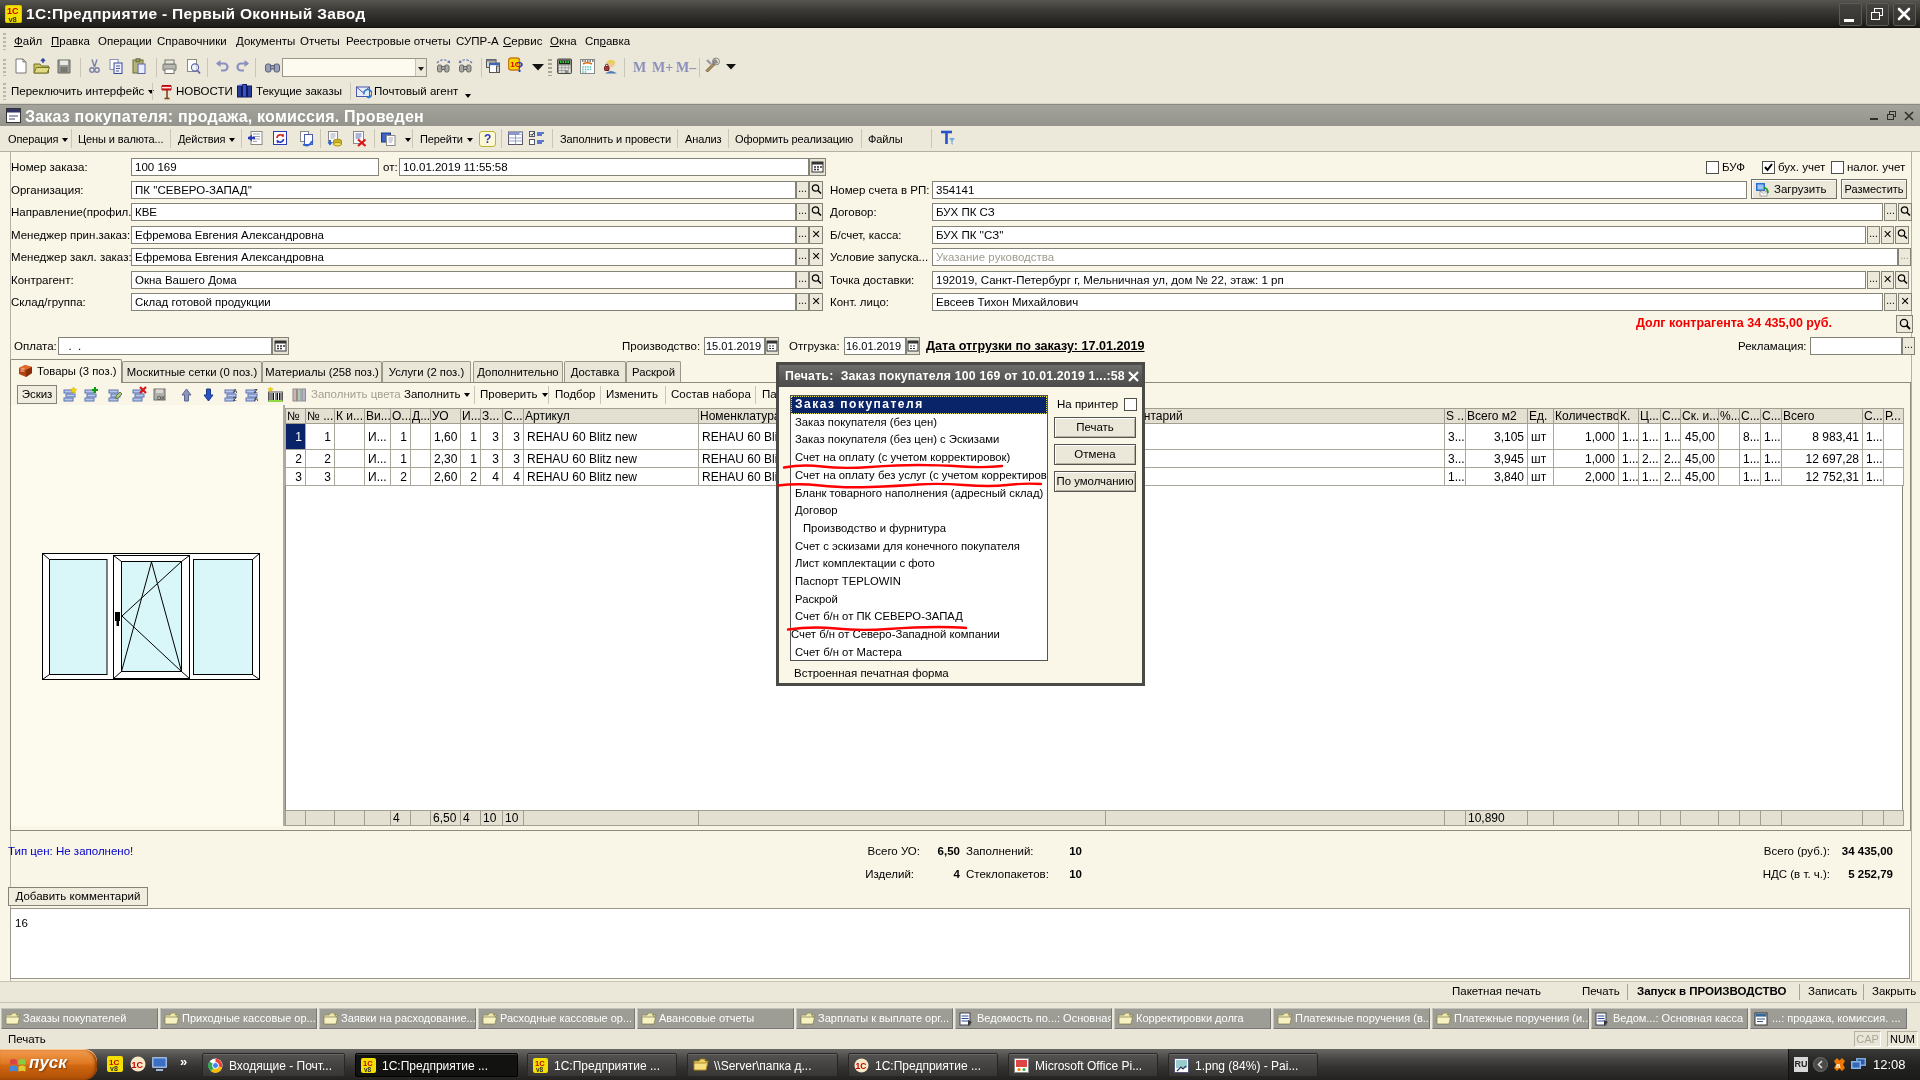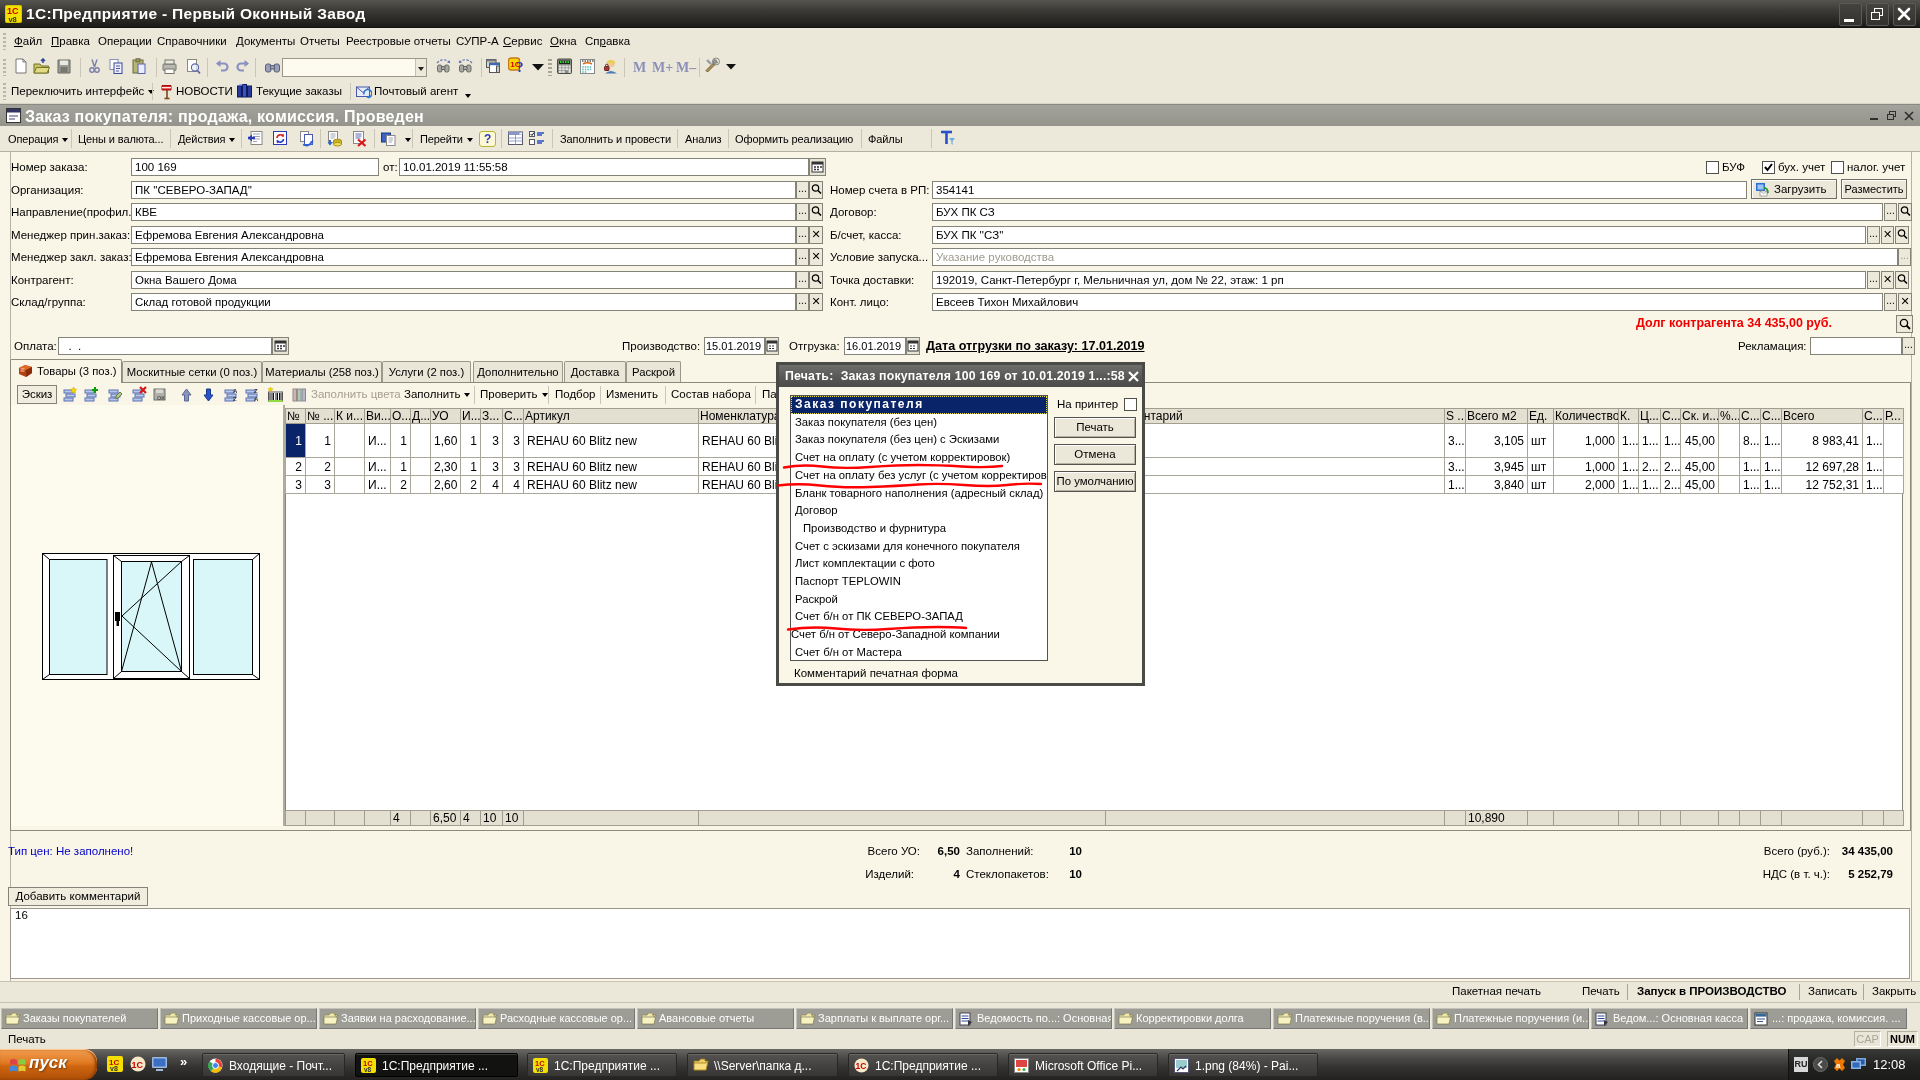--- a/index.html
+++ b/index.html
@@ -571,21 +571,21 @@
           <td style="height:18px;border:1px solid #aaa69a;padding:0 3px;white-space:nowrap;overflow:hidden;background:#fff;text-align:right;">1</td>
           <td style="height:18px;border:1px solid #aaa69a;padding:0 3px;white-space:nowrap;overflow:hidden;background:#fff;"></td>
           <td style="height:18px;border:1px solid #aaa69a;padding:0 3px;white-space:nowrap;overflow:hidden;background:#fff;text-align:right;">1,60</td>
           <td style="height:18px;border:1px solid #aaa69a;padding:0 3px;white-space:nowrap;overflow:hidden;background:#fff;text-align:right;">1</td>
           <td style="height:18px;border:1px solid #aaa69a;padding:0 3px;white-space:nowrap;overflow:hidden;background:#fff;text-align:right;">3</td>
           <td style="height:18px;border:1px solid #aaa69a;padding:0 3px;white-space:nowrap;overflow:hidden;background:#fff;text-align:right;">3</td>
           <td style="height:18px;border:1px solid #aaa69a;padding:0 3px;white-space:nowrap;overflow:hidden;background:#fff;">REHAU 60 Blitz new</td>
           <td style="height:18px;border:1px solid #aaa69a;padding:0 3px;white-space:nowrap;overflow:hidden;background:#fff;">REHAU 60 Blitz new</td>
           <td style="height:18px;border:1px solid #aaa69a;padding:0 3px;white-space:nowrap;overflow:hidden;background:#fff;"></td>
           <td style="height:18px;border:1px solid #aaa69a;padding:0 3px;white-space:nowrap;overflow:hidden;background:#fff;">3...</td>
-          <td style="height:34px;border:1px solid #aaa69a;padding:0 3px;white-space:nowrap;overflow:hidden;background:#fff;text-align:right;">3,105</td>
+          <td style="height:26px;border:1px solid #aaa69a;padding:0 3px;white-space:nowrap;overflow:hidden;background:#fff;text-align:right;">3,105</td>
           <td style="height:18px;border:1px solid #aaa69a;padding:0 3px;white-space:nowrap;overflow:hidden;background:#fff;">шт</td>
           <td style="height:18px;border:1px solid #aaa69a;padding:0 3px;white-space:nowrap;overflow:hidden;background:#fff;text-align:right;">1,000</td>
           <td style="height:18px;border:1px solid #aaa69a;padding:0 3px;white-space:nowrap;overflow:hidden;background:#fff;">1...</td>
           <td style="height:18px;border:1px solid #aaa69a;padding:0 3px;white-space:nowrap;overflow:hidden;background:#fff;">1...</td>
           <td style="height:18px;border:1px solid #aaa69a;padding:0 3px;white-space:nowrap;overflow:hidden;background:#fff;">1...</td>
           <td style="height:18px;border:1px solid #aaa69a;padding:0 3px;white-space:nowrap;overflow:hidden;background:#fff;text-align:right;">45,00</td>
           <td style="height:18px;border:1px solid #aaa69a;padding:0 3px;white-space:nowrap;overflow:hidden;background:#fff;"></td>
           <td style="height:18px;border:1px solid #aaa69a;padding:0 3px;white-space:nowrap;overflow:hidden;background:#fff;">8...</td>
           <td style="height:18px;border:1px solid #aaa69a;padding:0 3px;white-space:nowrap;overflow:hidden;background:#fff;">1...</td>
           <td style="height:18px;border:1px solid #aaa69a;padding:0 3px;white-space:nowrap;overflow:hidden;background:#fff;text-align:right;">8 983,41</td>
@@ -723,21 +723,21 @@
 <div class="lbl" style="left:1030px;top:845px;width:52px;text-align:right;font-weight:bold;">10</div>
 <div class="lbl" style="left:770px;top:868px;width:144px;text-align:right;">Изделий:</div>
 <div class="lbl" style="left:870px;top:868px;width:90px;text-align:right;font-weight:bold;">4</div>
 <div class="lbl" style="left:966px;top:868px;">Стеклопакетов:</div>
 <div class="lbl" style="left:1030px;top:868px;width:52px;text-align:right;font-weight:bold;">10</div>
 <div class="lbl" style="left:1690px;top:845px;width:140px;text-align:right;">Всего (руб.):</div>
 <div class="lbl" style="left:1793px;top:845px;width:100px;text-align:right;font-weight:bold;">34 435,00</div>
 <div class="lbl" style="left:1690px;top:868px;width:140px;text-align:right;">НДС (в т. ч.):</div>
 <div class="lbl" style="left:1793px;top:868px;width:100px;text-align:right;font-weight:bold;">5 252,79</div>
 <div class="abs" style="left:8px;top:887px;width:140px;height:19px;background:#f0ecde;border:1px solid #83837a;text-align:center;line-height:17px;">Добавить комментарий</div>
-<div class="abs" style="left:10px;top:908px;width:1900px;height:71px;background:#fff;border:1px solid #9b978b;padding:0 4px;">16</div>
+<div class="abs" style="left:10px;top:908px;width:1900px;height:71px;background:#fff;border:1px solid #9b978b;padding:8px 4px;">16</div>
 <div class="abs" style="left:0;top:981px;width:1920px;height:21px;border-top:1px solid #c6c2b4;background:#ebe7d9;"></div>
 <div class="lbl" style="left:1452px;top:985px;">Пакетная печать</div>
 <div class="lbl" style="left:1582px;top:985px;">Печать</div>
 <div class="sep1" style="left:1627px;top:984px;bottom:auto;height:16px;background:#a8a496;"></div>
 <div class="lbl" style="left:1637px;top:985px;font-weight:bold;">Запуск в ПРОИЗВОДСТВО</div>
 <div class="sep1" style="left:1799px;top:984px;bottom:auto;height:16px;background:#a8a496;"></div>
 <div class="lbl" style="left:1808px;top:985px;">Записать</div>
 <div class="sep1" style="left:1863px;top:984px;bottom:auto;height:16px;background:#a8a496;"></div>
 <div class="lbl" style="left:1872px;top:985px;">Закрыть</div>
 
@@ -838,21 +838,21 @@
             <path d="M3 7 h8 M3 9.5 h6" stroke="#358" stroke-width="1"></path>
           </svg></span>
         <span style="position:absolute;left:21px;top:3px;">...: продажа, комиссия. ...</span>
       </div>
     </div>
 
 
 <div class="abs" id="statusbar" style="left:0;top:1030px;width:1920px;height:19px;background:#e9e5d7;">
   <div class="lbl" style="left:8px;top:3px;">Печать</div>
   <div class="abs" style="left:1854px;top:1px;width:27px;height:16px;border:1px solid #b5b1a3;border-bottom-color:#fff;border-right-color:#fff;color:#a9a599;font-size:11px;text-align:center;line-height:15px;">CAP</div>
-  <div class="abs" style="left:1887px;top:1px;width:31px;height:16px;border:1px solid #b5b1a3;border-bottom-color:#fff;border-right-color:#fff;font-size:11px;text-align:center;line-height:15px;font-weight:bold;">NUM</div>
+  <div class="abs" style="left:1887px;top:1px;width:31px;height:16px;border:1px solid #b5b1a3;border-bottom-color:#fff;border-right-color:#fff;font-size:11px;text-align:center;line-height:15px;">NUM</div>
 </div>
 
 
 <div class="abs" id="taskbar" style="left:0;top:1049px;width:1920px;height:31px;background:linear-gradient(180deg,#6a6864 0%,#4a4846 30%,#343230 60%,#242220 100%);">
   
   <div class="abs" id="startbtn" style="left:0;top:0;width:97px;height:31px;background:linear-gradient(180deg,#f29d52 0%,#e07a22 45%,#cf650f 55%,#ad4f08 100%);border-radius:0 13px 13px 0;box-shadow:inset 0 1px 0 #ffc891, inset -2px 0 3px #8a3d04;">
     <svg class="abs" style="left:9px;top:7px;" width="18" height="17" viewBox="0 0 18 17">
       <path d="M1 4 q3.5 -2 7 0 l0 5 q-3.5 -1.5 -7 0 Z" fill="#d44"></path>
       <path d="M9.5 4 q3.5 -2 7 0 l0 5 q-3.5 -1.5 -7 0 Z" fill="#8c4"></path>
       <path d="M1 10.5 q3.5 -2 7 0 l0 5 q-3.5 -1.5 -7 0 Z" fill="#48d"></path>
@@ -970,21 +970,21 @@
     <div style="padding-left:4px;">Раскрой</div>
     <div style="padding-left:4px;">Счет б/н от ПК СЕВЕРО-ЗАПАД</div>
     <div style="">Счет б/н от Северо-Западной компании</div>
     <div style="padding-left:4px;">Счет б/н от Мастера</div>
   </div>
   <div class="lbl" style="left:278px;top:33px;">На принтер</div>
   <div class="cb" style="left:345px;top:33px;"></div>
   <div class="abs" style="left:275px;top:52px;width:82px;height:21px;background:#ebe7d9;border:1px solid #55534e;box-shadow:inset 1px 1px 0 #fff, inset -1px -1px 0 #b5b1a3;text-align:center;line-height:19px;">Печать</div>
   <div class="abs" style="left:275px;top:79px;width:82px;height:21px;background:#ebe7d9;border:1px solid #55534e;box-shadow:inset 1px 1px 0 #fff, inset -1px -1px 0 #b5b1a3;text-align:center;line-height:19px;">Отмена</div>
   <div class="abs" style="left:275px;top:106px;width:82px;height:21px;background:#ebe7d9;border:1px solid #55534e;box-shadow:inset 1px 1px 0 #fff, inset -1px -1px 0 #b5b1a3;text-align:center;line-height:19px;font-size:11.4px;white-space:nowrap;">По умолчанию</div>
-  <div class="lbl" style="left:15px;top:302px;">Комментарий печатная форма</div>
+  <div class="lbl" style="left:15px;top:302px;">Встроенная печатная форма</div>
 </div>
 
 
 <svg class="abs" style="left:770px;top:455px;z-index:60;" width="290" height="45" viewBox="0 0 290 45">
   <path d="M14 12.5 q18 -3.5 38 -1 t48 0.5 t48 -2 t44 1.5 t40 -0.5" stroke="#f00" stroke-width="2.4" fill="none" stroke-linecap="round"></path>
   <path d="M8 30.5 q20 -2.5 42 0 t50 1.5 t48 -2.5 t46 0.5 t43 0 t34 -1" stroke="#f00" stroke-width="2.4" fill="none" stroke-linecap="round"></path>
 </svg>
 <svg class="abs" style="left:780px;top:620px;z-index:60;" width="200" height="18" viewBox="0 0 200 18">
   <path d="M8 9.5 q24 -3.5 48 -1 t52 0.5 t50 -2 t28 1" stroke="#f00" stroke-width="2.4" fill="none" stroke-linecap="round"></path>
 </svg>

